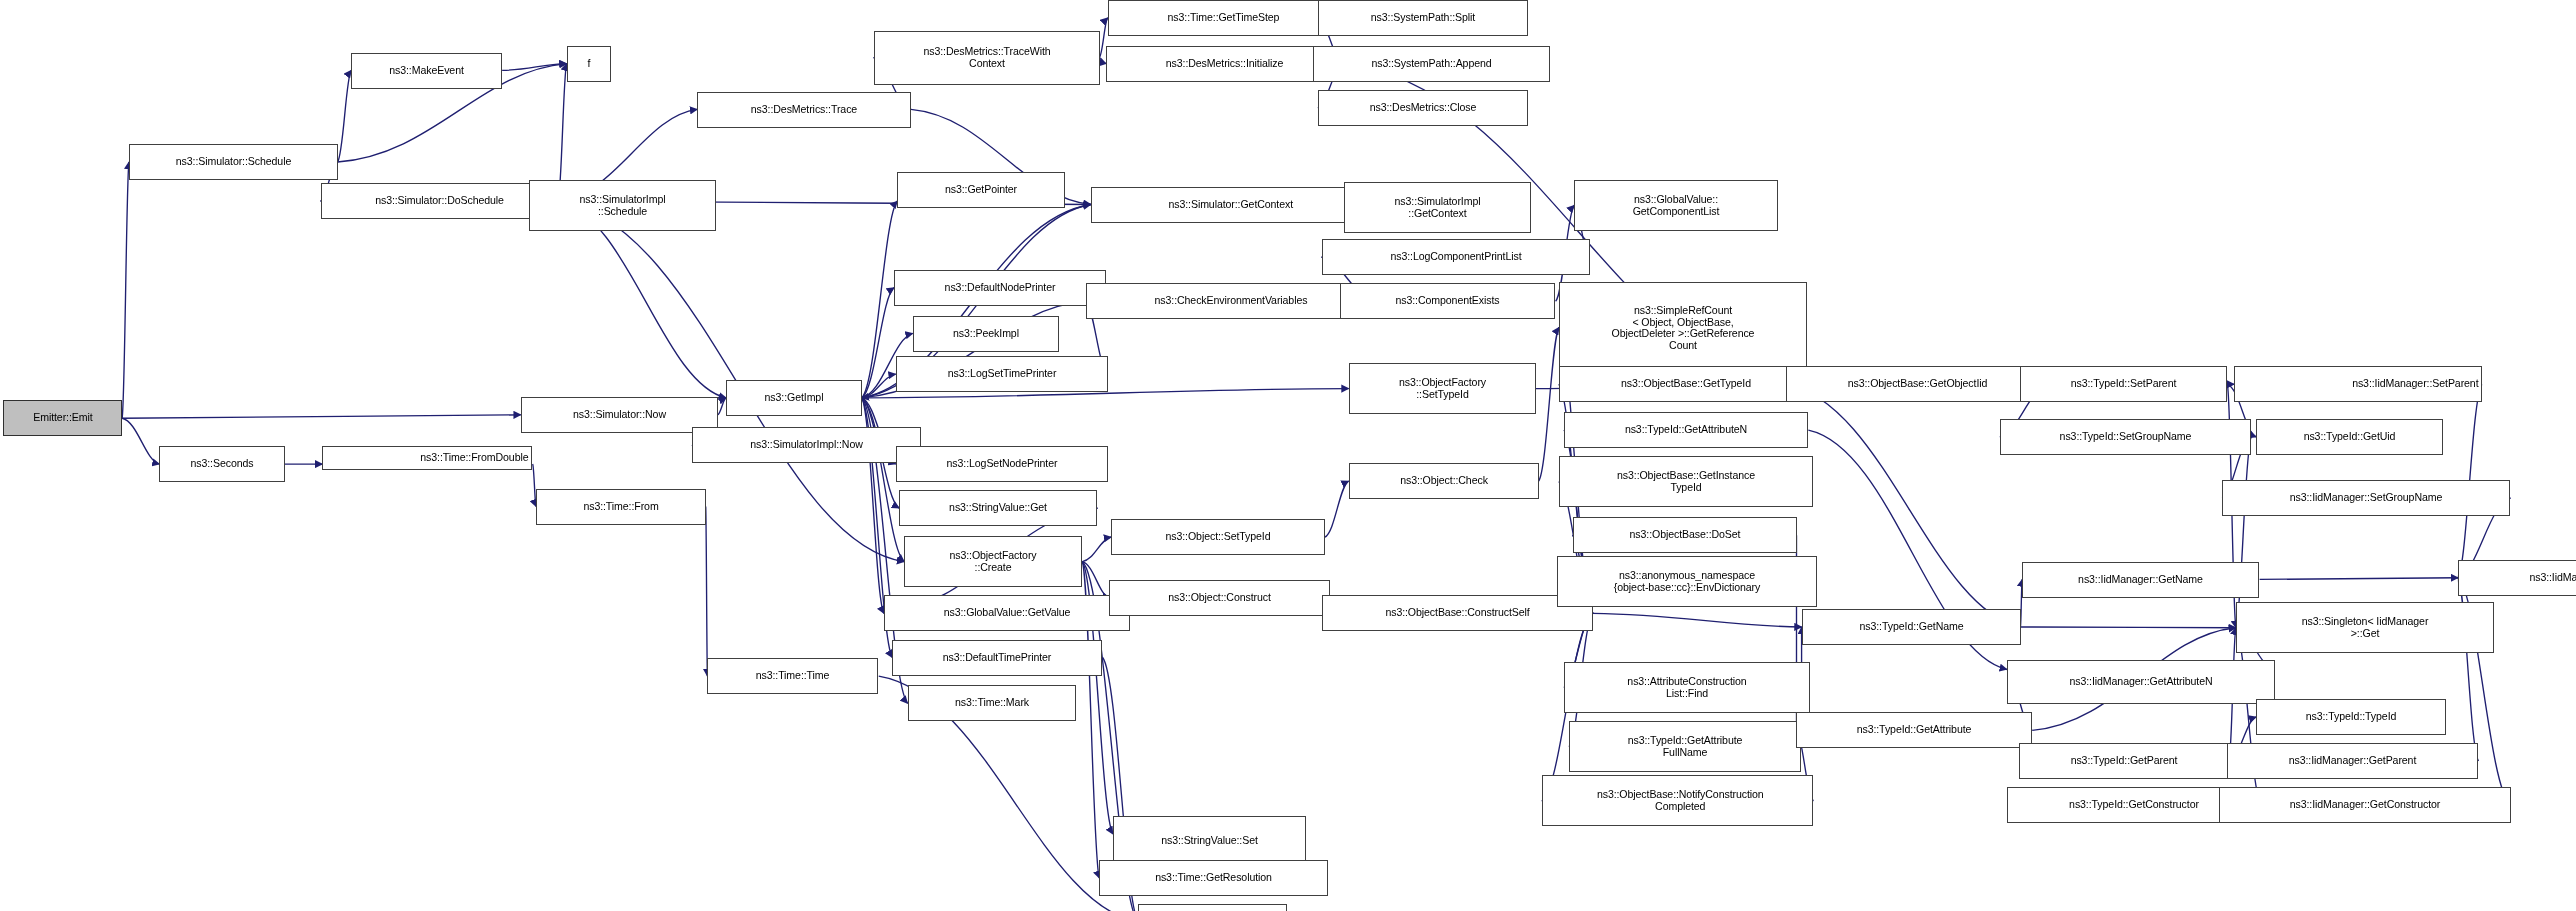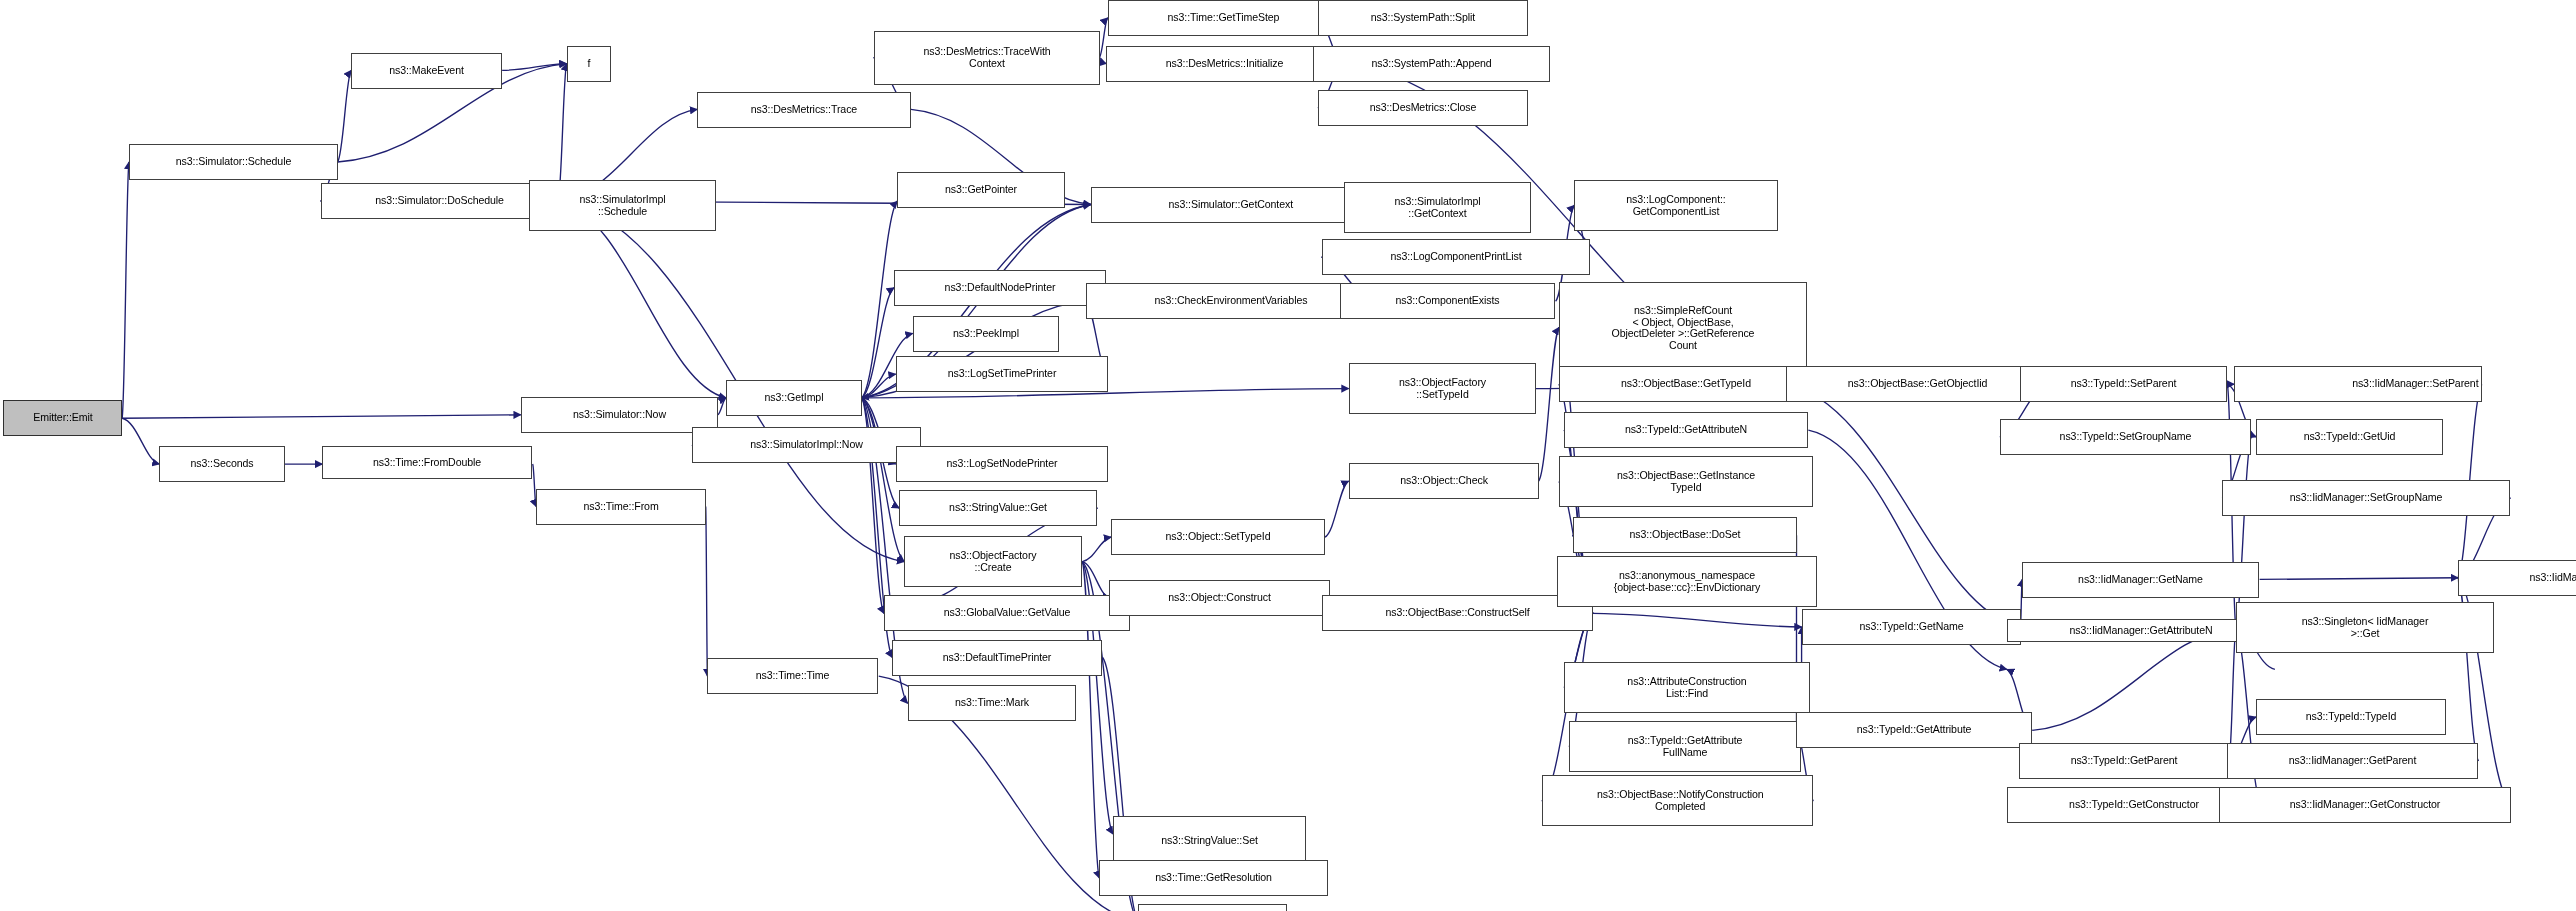--- a/index.html
+++ b/index.html
@@ -157,21 +157,21 @@
         <path d="M 2118 631 C 2118 648.25, 2118 843.75, 2118 861" fill="none" stroke="#1f1f70" stroke-width="1.6" marker-end="url(#arrow)"></path>
         <path d="M 1042 723 C 1147.84 713.7, 1198.24 608.3, 1294 599" fill="none" stroke="#1f1f70" stroke-width="1.6" marker-end="url(#arrow)"></path>
         <path d="M 1300 775 C 1317.64 797.5, 1326.04 1064.5, 1342 1087" fill="none" stroke="#1f1f70" stroke-width="1.6" marker-end="url(#arrow)"></path>
         <path d="M 1306 441 C 1295.08 434.55, 1289.88 361.45, 1280 355" fill="none" stroke="#1f1f70" stroke-width="1.6" marker-end="url(#arrow)"></path>
       </g>
   </svg>
   <div id="node-layer">
       <div class="node root" style="left: 3.4px; top: 400px; width: 119px; height: 36px;"><span class="node-label">Emitter::Emit</span></div>
       <div class="node" style="left: 129px; top: 144px; width: 209px; height: 36px;"><span class="node-label">ns3::Simulator::Schedule</span></div>
       <div class="node" style="left: 159px; top: 446px; width: 126px; height: 36px;"><span class="node-label">ns3::Seconds</span></div>
-      <div class="node" style="left: 322px; top: 446px; width: 210px; height: 33px;"><span class="node-label">ns3::Time::FromDouble</span></div>
+      <div class="node" style="left: 322px; top: 446px; width: 210px; height: 24px; text-align: right;"><span class="node-label">ns3::Time::FromDouble</span></div>
       <div class="node" style="left: 321px; top: 183px; width: 237px; height: 36px;"><span class="node-label">ns3::Simulator::DoSchedule</span></div>
       <div class="node" style="left: 351px; top: 53px; width: 151px; height: 36px;"><span class="node-label">ns3::MakeEvent</span></div>
       <div class="node" style="left: 567px; top: 46px; width: 44px; height: 36px;"><span class="node-label">f</span></div>
       <div class="node" style="left: 529px; top: 180px; width: 187px; height: 51px;"><span class="node-label">ns3::SimulatorImpl
 ::Schedule</span></div>
       <div class="node" style="left: 536px; top: 489px; width: 170px; height: 36px;"><span class="node-label">ns3::Time::From</span></div>
       <div class="node" style="left: 521px; top: 397px; width: 197px; height: 36px;"><span class="node-label">ns3::Simulator::Now</span></div>
       <div class="node" style="left: 697px; top: 92px; width: 214px; height: 36px;"><span class="node-label">ns3::DesMetrics::Trace</span></div>
       <div class="node" style="left: 692px; top: 427px; width: 229px; height: 36px;"><span class="node-label">ns3::SimulatorImpl::Now</span></div>
       <div class="node" style="left: 707px; top: 658px; width: 171px; height: 36px;"><span class="node-label">ns3::Time::Time</span></div>
@@ -202,21 +202,21 @@
       <div class="node" style="left: 1313px; top: 46px; width: 237px; height: 36px;"><span class="node-label">ns3::SystemPath::Append</span></div>
       <div class="node" style="left: 1318px; top: 90px; width: 210px; height: 36px;"><span class="node-label">ns3::DesMetrics::Close</span></div>
       <div class="node" style="left: 1322px; top: 595px; width: 271px; height: 36px;"><span class="node-label">ns3::ObjectBase::ConstructSelf</span></div>
       <div class="node" style="left: 1349px; top: 463px; width: 190px; height: 36px;"><span class="node-label">ns3::Object::Check</span></div>
       <div class="node" style="left: 1349px; top: 363px; width: 187px; height: 51px;"><span class="node-label">ns3::ObjectFactory
 ::SetTypeId</span></div>
       <div class="node" style="left: 1322px; top: 239px; width: 268px; height: 36px;"><span class="node-label">ns3::LogComponentPrintList</span></div>
       <div class="node" style="left: 1340px; top: 283px; width: 215px; height: 36px;"><span class="node-label">ns3::ComponentExists</span></div>
       <div class="node" style="left: 1344px; top: 182px; width: 187px; height: 51px;"><span class="node-label">ns3::SimulatorImpl
 ::GetContext</span></div>
-      <div class="node" style="left: 1574px; top: 180px; width: 204px; height: 51px;"><span class="node-label">ns3::LogComponent::
+      <div class="node" style="left: 1574px; top: 180px; width: 204px; height: 51px;"><span class="node-label">ns3::GlobalValue::
 GetComponentList</span></div>
       <div class="node" style="left: 1559px; top: 282px; width: 248px; height: 92px;"><span class="node-label">ns3::SimpleRefCount
 &lt; Object, ObjectBase,
 ObjectDeleter &gt;::GetReference
 Count</span></div>
       <div class="node" style="left: 1559px; top: 366px; width: 254px; height: 36px;"><span class="node-label">ns3::ObjectBase::GetTypeId</span></div>
       <div class="node" style="left: 1564px; top: 412px; width: 244px; height: 36px; align-items: center;"><span class="node-label">ns3::TypeId::GetAttributeN</span></div>
       <div class="node" style="left: 1559px; top: 456px; width: 254px; height: 51px;"><span class="node-label">ns3::ObjectBase::GetInstance
 TypeId</span></div>
       <div class="node" style="left: 1573px; top: 517px; width: 224px; height: 36px;"><span class="node-label">ns3::ObjectBase::DoSet</span></div>
@@ -227,21 +227,21 @@
       <div class="node" style="left: 1569px; top: 721px; width: 232px; height: 51px;"><span class="node-label">ns3::TypeId::GetAttribute
 FullName</span></div>
       <div class="node" style="left: 1542px; top: 775px; width: 271px; height: 51px; padding-left: 8px;"><span class="node-label">ns3::ObjectBase::NotifyConstruction
 Completed</span></div>
       <div class="node" style="left: 1786px; top: 366px; width: 263px; height: 36px;"><span class="node-label">ns3::ObjectBase::GetObjectIid</span></div>
       <div class="node" style="left: 1802px; top: 609px; width: 219px; height: 36px;"><span class="node-label">ns3::TypeId::GetName</span></div>
       <div class="node" style="left: 1796px; top: 712px; width: 236px; height: 36px;"><span class="node-label">ns3::TypeId::GetAttribute</span></div>
       <div class="node" style="left: 2020px; top: 366px; width: 207px; height: 36px;"><span class="node-label">ns3::TypeId::SetParent</span></div>
       <div class="node" style="left: 2000px; top: 419px; width: 251px; height: 36px;"><span class="node-label">ns3::TypeId::SetGroupName</span></div>
       <div class="node" style="left: 2022px; top: 562px; width: 237px; height: 36px;"><span class="node-label">ns3::IidManager::GetName</span></div>
-      <div class="node" style="left: 2007px; top: 619px; width: 268px; height: 23px;"><span class="node-label">ns3::IidManager::GetAttributeN</span></div>
+      <div class="node" style="left: 2007px; top: 660px; width: 268px; height: 44px;"><span class="node-label">ns3::IidManager::GetAttributeN</span></div>
       <div class="node" style="left: 2019px; top: 743px; width: 210px; height: 36px;"><span class="node-label">ns3::TypeId::GetParent</span></div>
       <div class="node" style="left: 2007px; top: 787px; width: 254px; height: 36px;"><span class="node-label">ns3::TypeId::GetConstructor</span></div>
       <div class="node" style="left: 2234px; top: 366px; width: 248px; height: 36px; text-align: right;"><span class="node-label">ns3::IidManager::SetParent</span></div>
       <div class="node" style="left: 2256px; top: 419px; width: 187px; height: 36px;"><span class="node-label">ns3::TypeId::GetUid</span></div>
       <div class="node" style="left: 2222px; top: 480px; width: 288px; height: 36px;"><span class="node-label">ns3::IidManager::SetGroupName</span></div>
       <div class="node" style="left: 2236px; top: 602px; width: 258px; height: 51px;"><span class="node-label">ns3::Singleton&lt; IidManager
 &gt;::Get</span></div>
       <div class="node" style="left: 2256px; top: 699px; width: 190px; height: 36px;"><span class="node-label">ns3::TypeId::TypeId</span></div>
       <div class="node" style="left: 2227px; top: 743px; width: 251px; height: 36px;"><span class="node-label">ns3::IidManager::GetParent</span></div>
       <div class="node" style="left: 2219px; top: 787px; width: 292px; height: 36px;"><span class="node-label">ns3::IidManager::GetConstructor</span></div>

